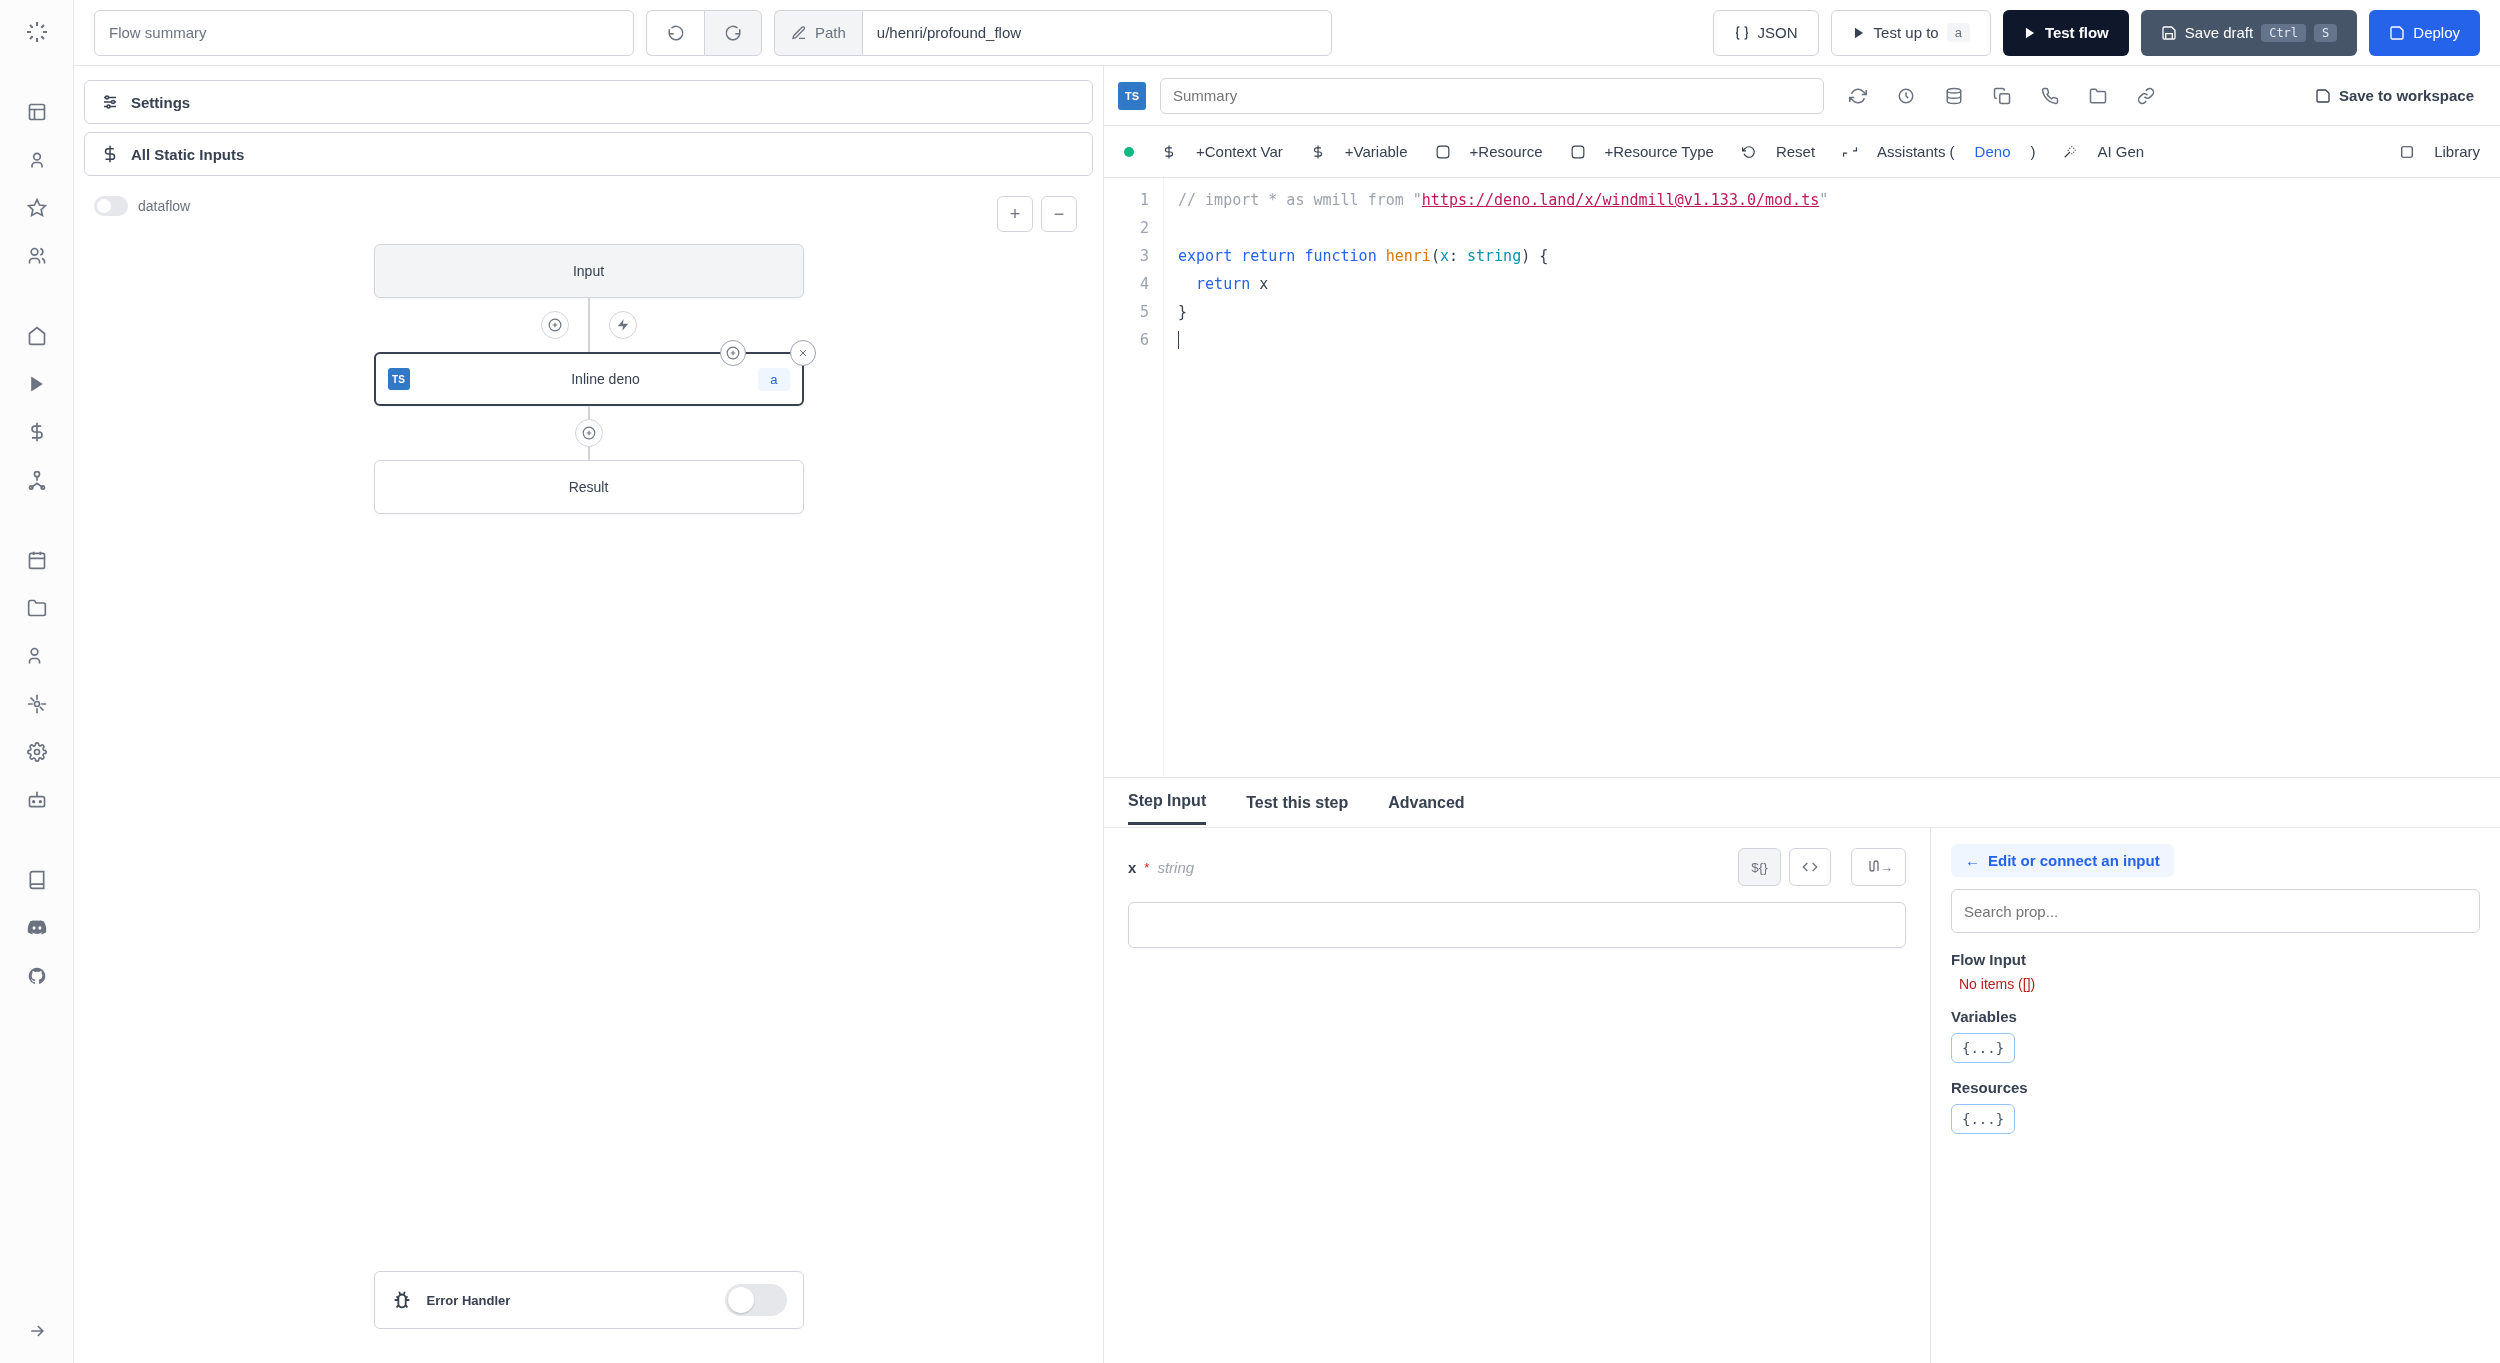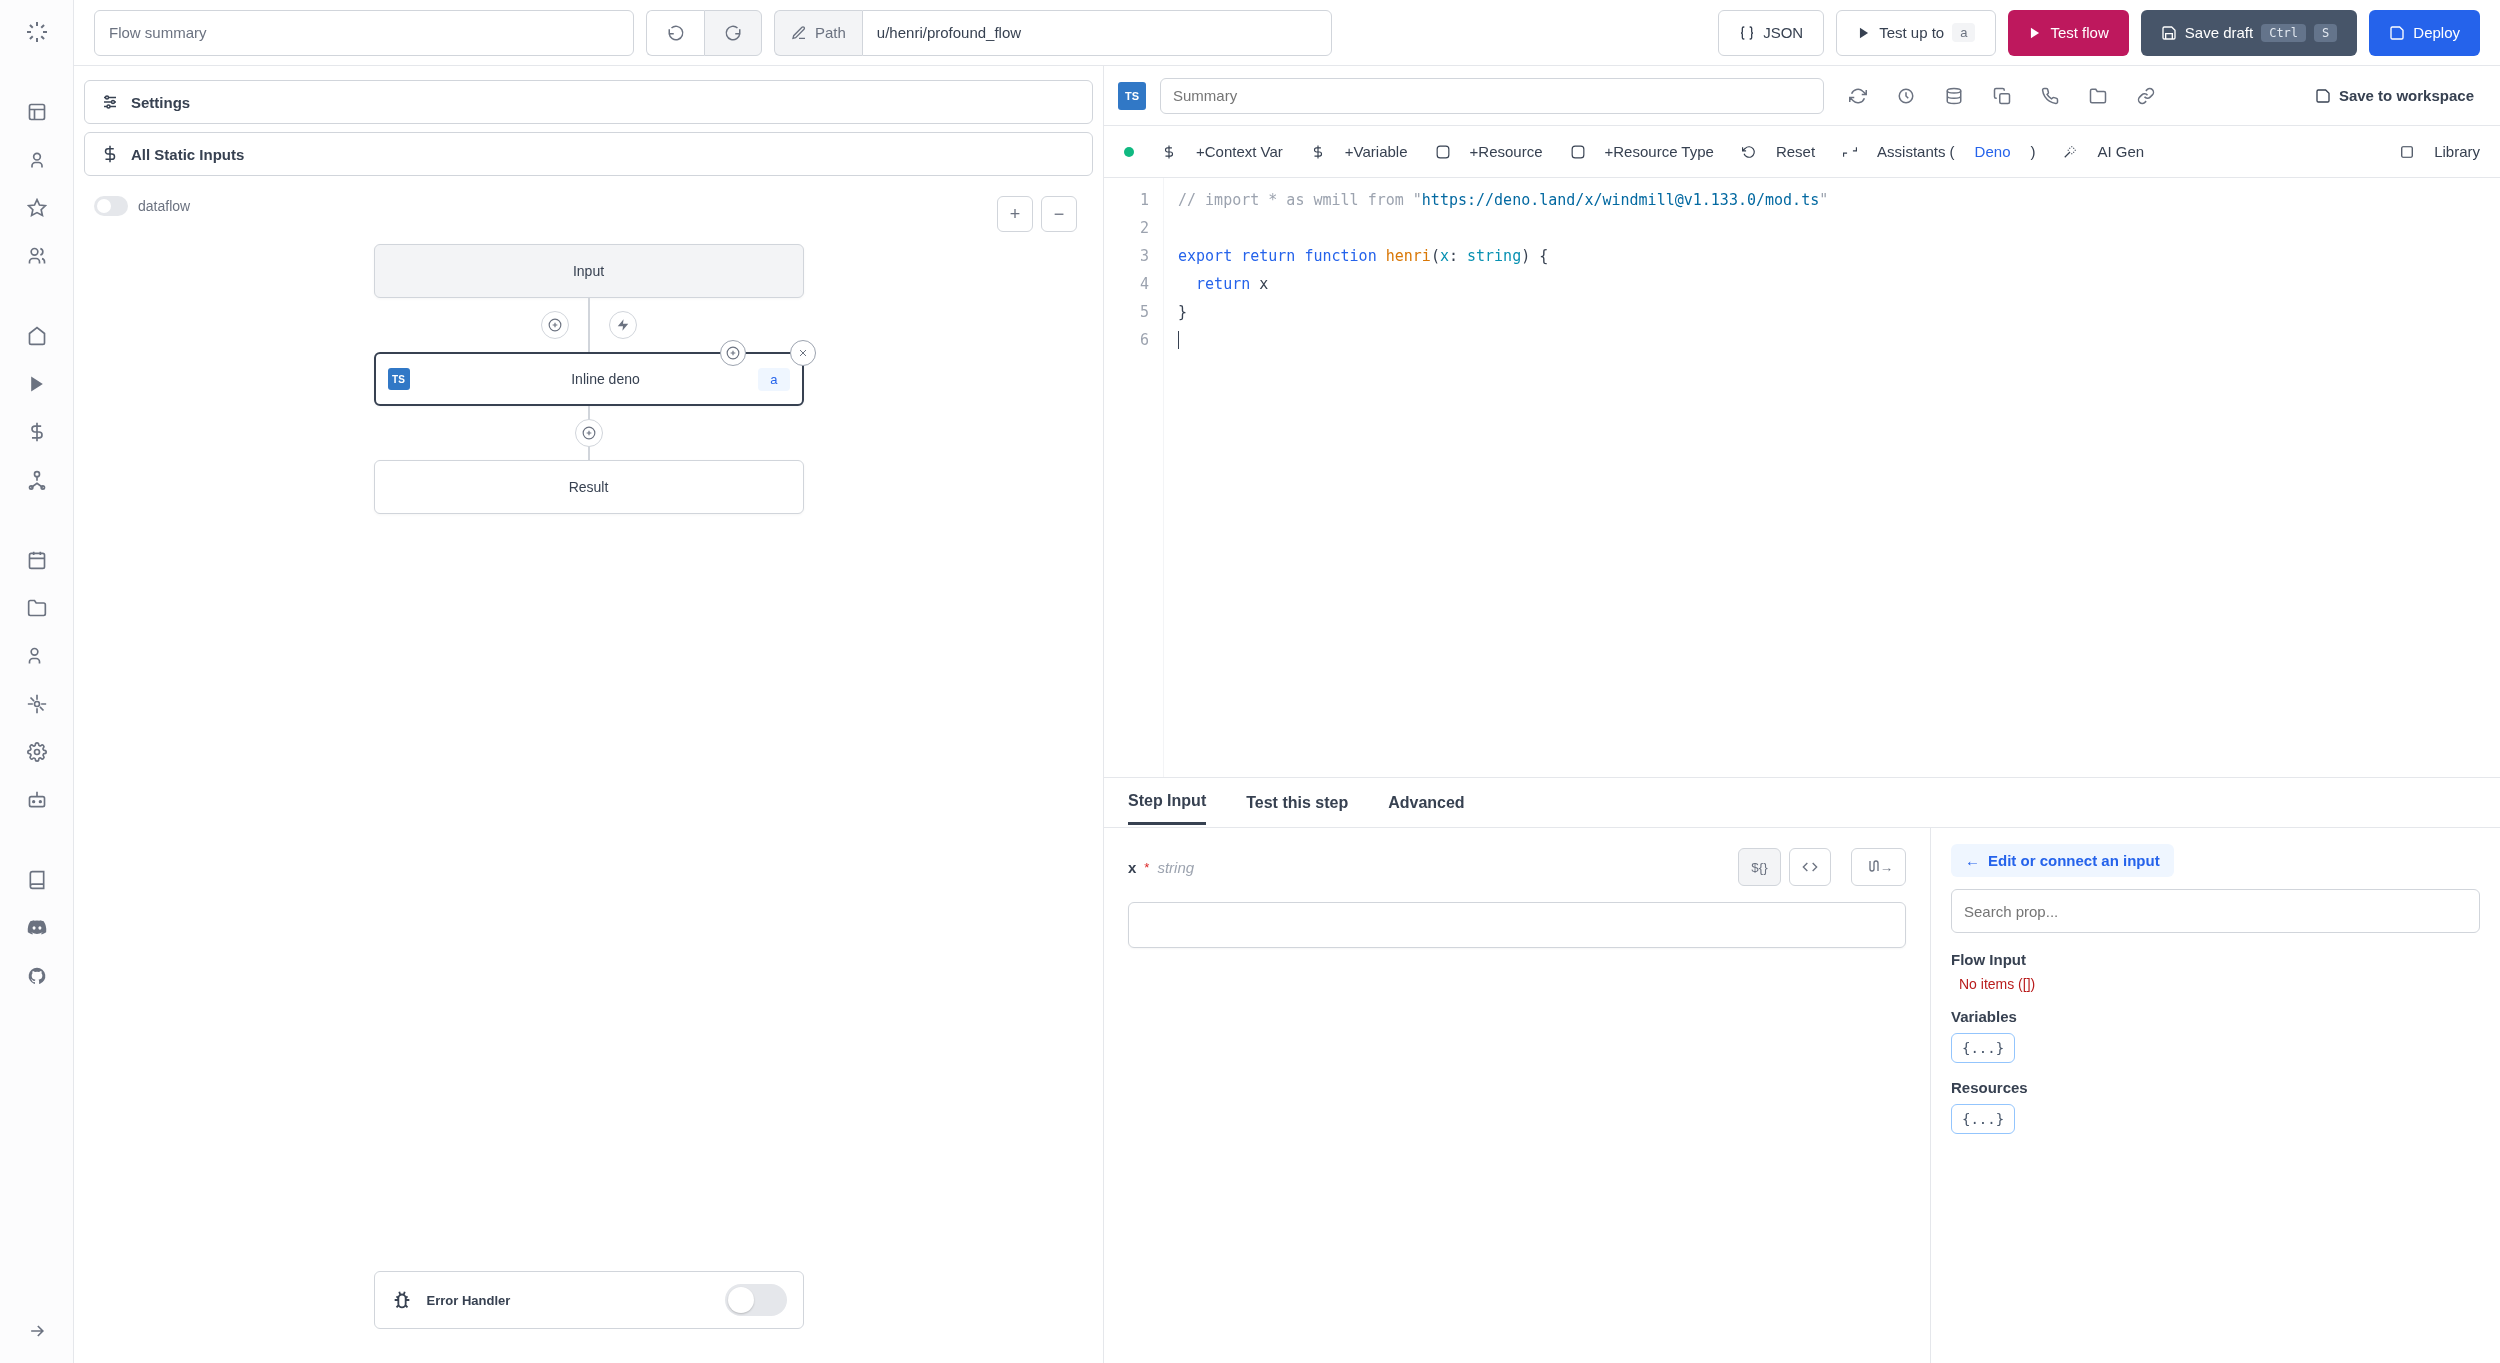--- a/index.html
+++ b/index.html
@@ -17,21 +17,21 @@
 .summary-input::placeholder { color: #6b7280; }
 .icon-btn-group { display: flex; }
 .icon-btn { height: 46px; width: 58px; border: 1px solid #d1d5db; background: #fff; display: flex; align-items: center; justify-content: center; color: #6b7280; cursor: pointer; }
 .icon-btn:first-child { border-radius: 6px 0 0 6px; border-right: none; }
 .icon-btn:last-child { border-radius: 0 6px 6px 0; background: #f3f4f6; }
 .path-group { display: flex; align-items: center; height: 46px; }
 .path-label { display: flex; align-items: center; gap: 8px; padding: 0 16px; height: 100%; background: #f3f4f6; border: 1px solid #d1d5db; border-right: none; border-radius: 6px 0 0 6px; color: #6b7280; font-size: 15px; }
 .path-value { height: 100%; border: 1px solid #d1d5db; border-radius: 0 6px 6px 0; padding: 0 14px; width: 470px; font-size: 15px; color: #374151; }
 .topbar-spacer { flex: 1; }
 .btn { height: 46px; padding: 0 20px; border-radius: 6px; border: 1px solid #d1d5db; background: #fff; display: flex; align-items: center; gap: 8px; cursor: pointer; font-size: 15px; color: #374151; font-weight: 500; }
-.btn-dark { background: #be185d; color: #fff; border: none; }
+.btn-dark { background: #0f172a; color: #fff; border: none; font-weight: bold; }
 .btn-gray { background: #475569; color: #fff; border: none; }
 .btn-blue { background: #2563eb; color: #fff; border: none; }
 .test-badge { background: #f3f4f6; border-radius: 4px; padding: 2px 8px; font-size: 13px; color: #6b7280; }
 .kbd { background: #64748b; color: #e2e8f0; padding: 2px 8px; border-radius: 4px; font-size: 12px; font-family: monospace; }
 
 .workarea { flex: 1; display: flex; }
 .flow-panel { width: 1030px; border-right: 1px solid #e5e7eb; display: flex; flex-direction: column; padding: 14px 10px; }
 .panel-row { border: 1px solid #d1d5db; border-radius: 6px; padding: 12px 16px; display: flex; align-items: center; gap: 12px; margin-bottom: 8px; font-weight: 600; font-size: 15px; color: #374151; cursor: pointer; }
 .flow-canvas { flex: 1; position: relative; padding: 12px 10px; }
 .dataflow-row { display: flex; align-items: center; gap: 10px; font-size: 14px; color: #6b7280; }
@@ -70,21 +70,21 @@
 .tb-item { display: flex; align-items: center; gap: 20px; color: #374151; cursor: pointer; }
 .tb-spacer { flex: 1; }
 .link-blue { color: #2563eb; }
 
 .code-editor { flex: 0 0 600px; display: flex; font-family: 'Menlo', 'Consolas', monospace; font-size: 15px; line-height: 28px; border-bottom: 1px solid #e5e7eb; }
 .gutter { width: 60px; text-align: right; padding: 8px 14px 8px 0; color: #9ca3af; border-right: 1px solid #f3f4f6; }
 .code-body { padding: 8px 14px; flex: 1; white-space: pre; }
 .c-cmt { color: #9ca3af; }
 .c-kw { color: #2563eb; }
 .c-fn { color: #d97706; }
-.c-str { color: #0369a1; }
+.c-str { color: #be185d; text-decoration: underline; }
 .c-type { color: #0891b2; }
 .c-var { color: #0891b2; }
 
 .bottom-tabs { height: 50px; display: flex; align-items: center; padding: 0 24px; gap: 40px; border-bottom: 1px solid #e5e7eb; }
 .tab { font-size: 16px; font-weight: 600; color: #374151; padding: 12px 0; cursor: pointer; }
 .tab.active { border-bottom: 3px solid #374151; }
 
 .bottom-content { flex: 1; display: flex; }
 .step-input-area { flex: 1; padding: 20px 24px; }
 .input-row { display: flex; align-items: center; gap: 8px; margin-bottom: 16px; }

